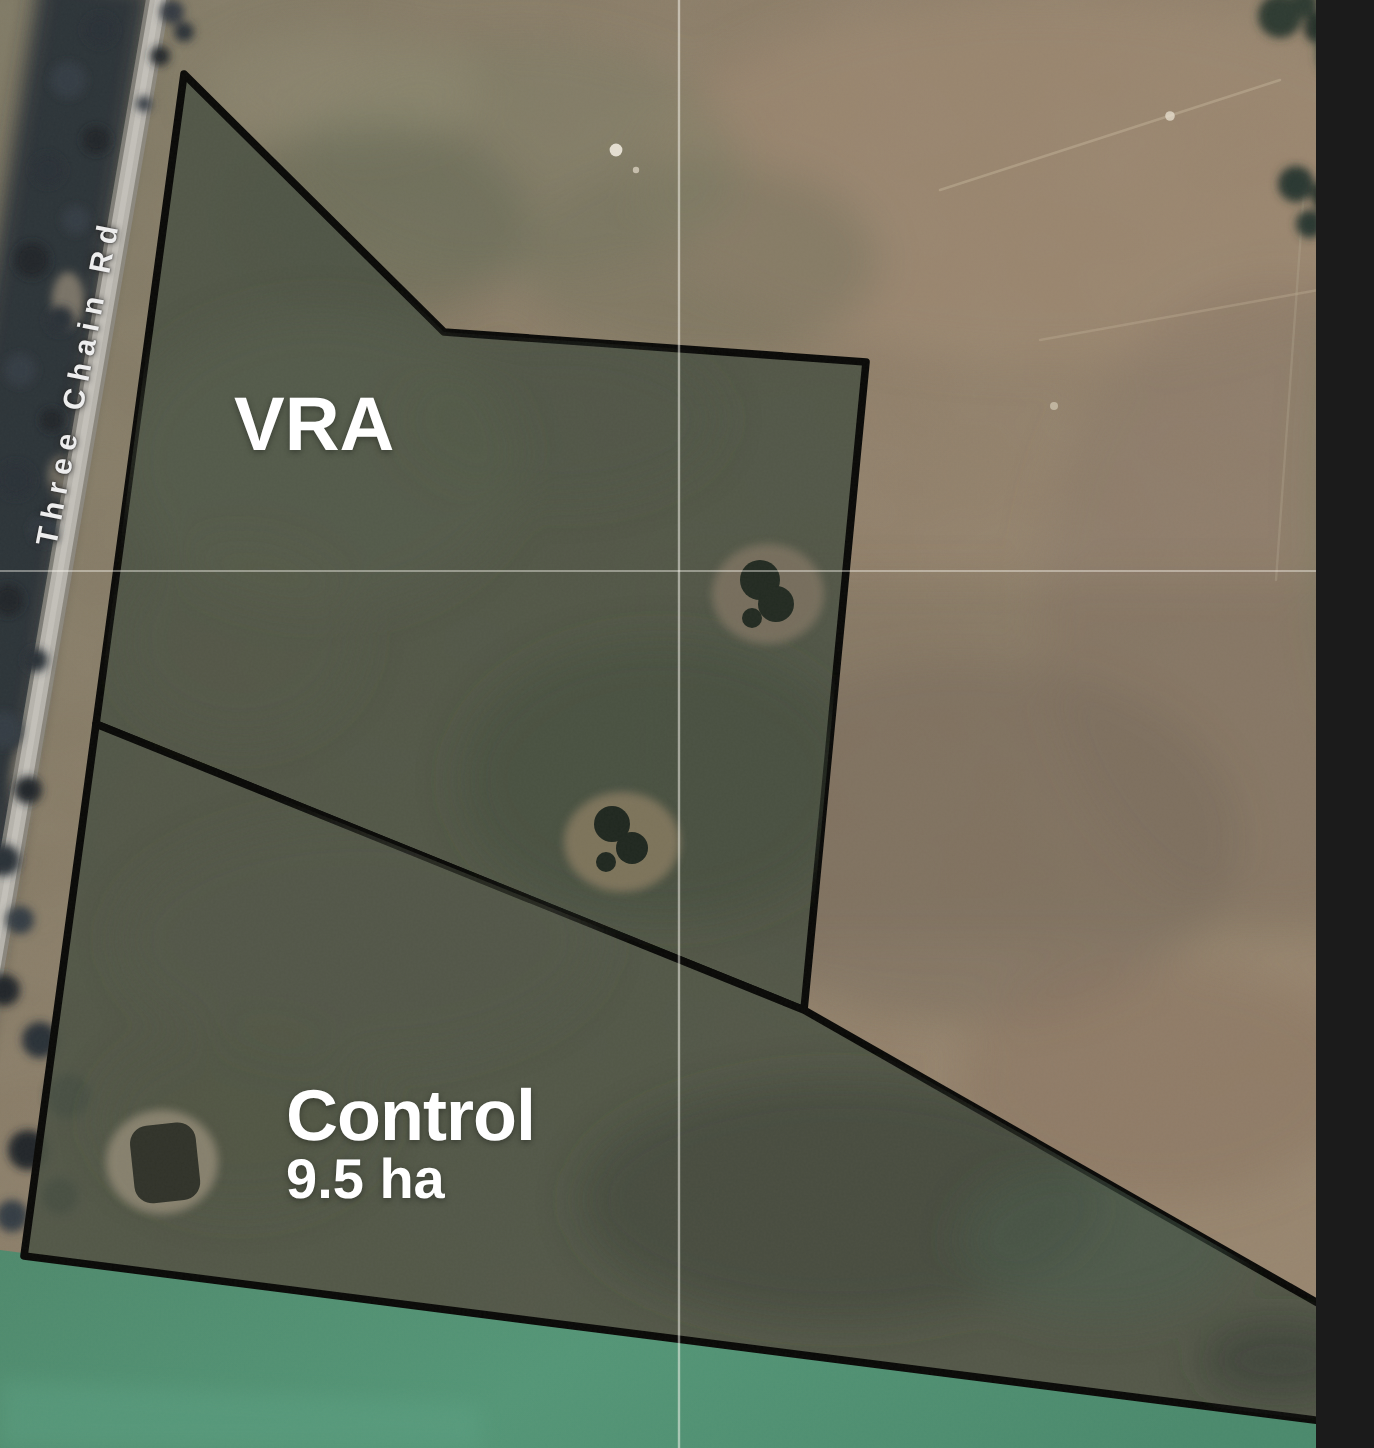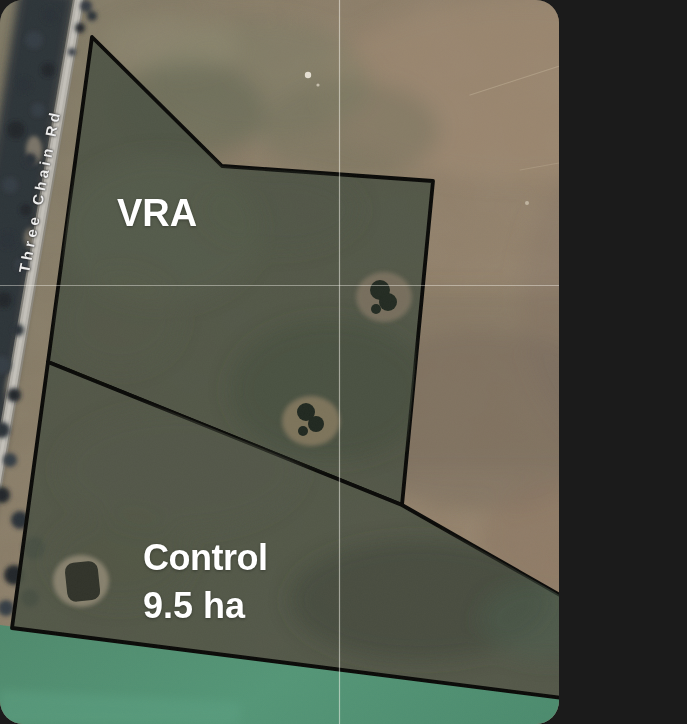--- a/index.html
+++ b/index.html
@@ -1,29 +1,28 @@
 <!DOCTYPE html>
 <html><head>
 <meta charset="utf-8">
 <style>
   html,body{margin:0;padding:0;background:#1b1b1b;}
   .map{
-    position:relative;width:559px;height:724px;overflow:hidden;
+    position:relative;width:658px;height:724px;overflow:hidden;
     font-family:"Liberation Sans",sans-serif;
-    border-radius:23px;
   }
   .map svg{position:absolute;left:0;top:0;}
   .zone{fill:#4d5345;fill-opacity:.9;stroke:#0a0a08;stroke-width:3.8;stroke-linejoin:round;}
   .lbl{
     position:absolute;color:#ffffff;font-weight:700;line-height:1;
     text-shadow:0 1px 3px rgba(0,0,0,.35);white-space:nowrap;user-select:none;
   }
   .lbl-vra{left:117px;top:194px;font-size:38px;}
   .lbl-control{left:143px;top:501px;font-size:36px;letter-spacing:-0.5px;margin-top:39px;}
-  .lbl-area{left:143px;top:588px;font-size:36px;}
+  .lbl-area{left:143px;top:576px;font-size:28px;}
   .lbl-road{
     left:-64px;top:183px;width:208px;height:16px;text-align:center;
     font-size:15px;letter-spacing:4px;color:#ededed;
     transform:rotate(-79deg);
     text-shadow:0 0 3px rgba(35,35,35,.95), 0 0 1px rgba(35,35,35,.9);
   }
 </style>
 </head>
 <body>
 

